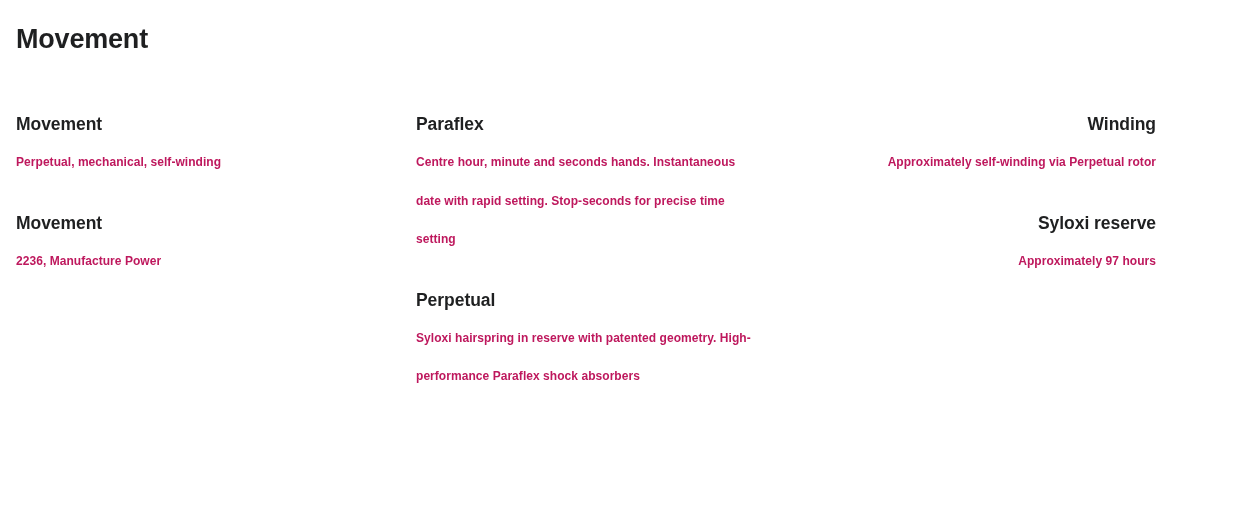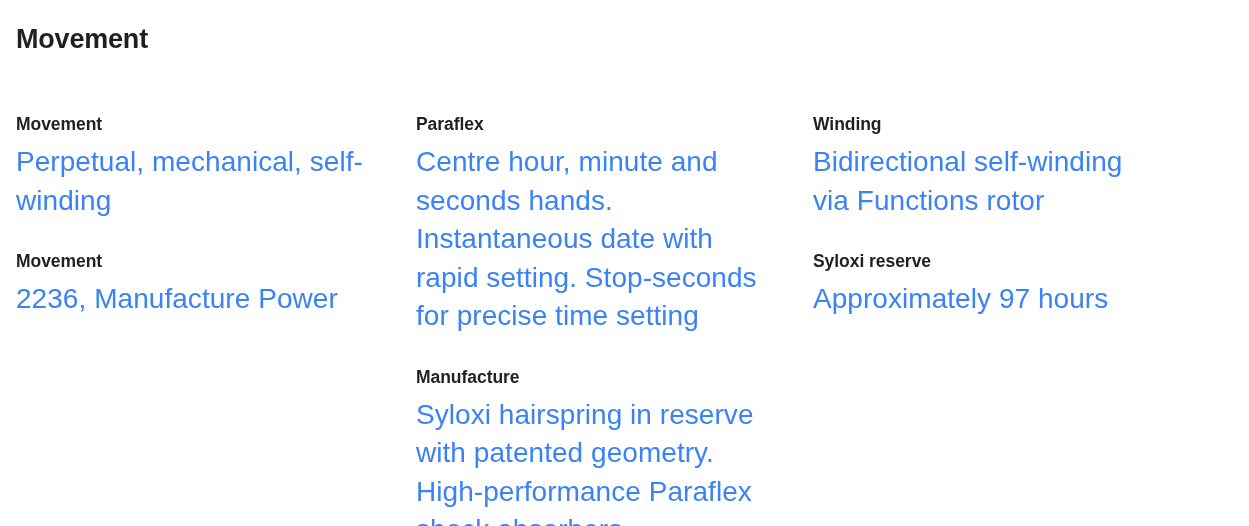--- a/index.html
+++ b/index.html
@@ -46,39 +46,40 @@
     box-sizing: border-box;
     width: 394px;
     padding-left: 16px;
     padding-right: 26px;
   }
   .column:nth-child(2) {
     padding-left: 22px;
   }
   .column:nth-child(3) {
     padding-left: 25px;
+    text-align: right;
   }
   .spec-block {
     margin: 0 0 22px 0;
   }
   .spec-block:last-child {
     margin-bottom: 0;
   }
   .spec-heading {
     font-size: 17.5px;
     line-height: 38px;
     font-weight: bold;
     color: #1f2021;
     letter-spacing: -0.05px;
   }
   .spec-body {
-    font-size: 28px;
+    font-size: 12px;
     line-height: 38.5px;
-    font-weight: normal;
-    color: #3b82f6;
+    font-weight: bold;
+    color: #be185d;
     letter-spacing: 0.05px;
   }
 </style>
 </head>
 <body>
 
 <div class="page">
 
   <h1 class="page-title">Movement</h1>
 
@@ -94,29 +95,29 @@
         <div class="spec-body">2236, Manufacture Power</div>
       </div>
     </div>
 
     <div class="column">
       <div class="spec-block">
         <div class="spec-heading">Paraflex</div>
         <div class="spec-body">Centre hour, minute and seconds hands. Instantaneous date with rapid setting. Stop-seconds for precise time setting</div>
       </div>
       <div class="spec-block">
-        <div class="spec-heading">Manufacture</div>
+        <div class="spec-heading">Perpetual</div>
         <div class="spec-body">Syloxi hairspring in reserve with patented geometry. High-performance Paraflex shock absorbers</div>
       </div>
     </div>
 
     <div class="column">
       <div class="spec-block">
         <div class="spec-heading">Winding</div>
-        <div class="spec-body">Bidirectional self-winding via Functions rotor</div>
+        <div class="spec-body">Approximately self-winding via Perpetual rotor</div>
       </div>
       <div class="spec-block">
         <div class="spec-heading">Syloxi reserve</div>
         <div class="spec-body">Approximately 97 hours</div>
       </div>
     </div>
 
   </div>
 </div>
 

